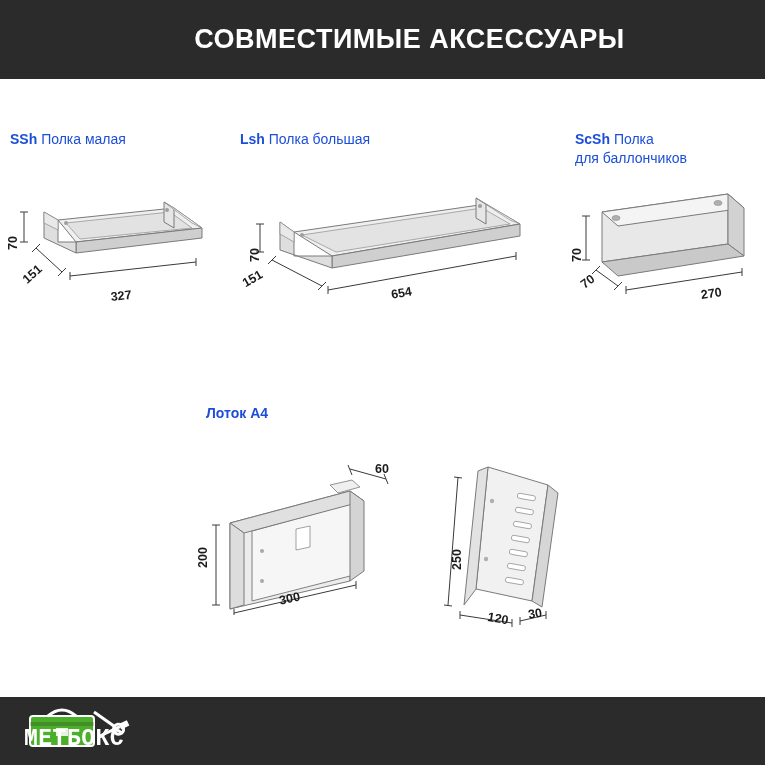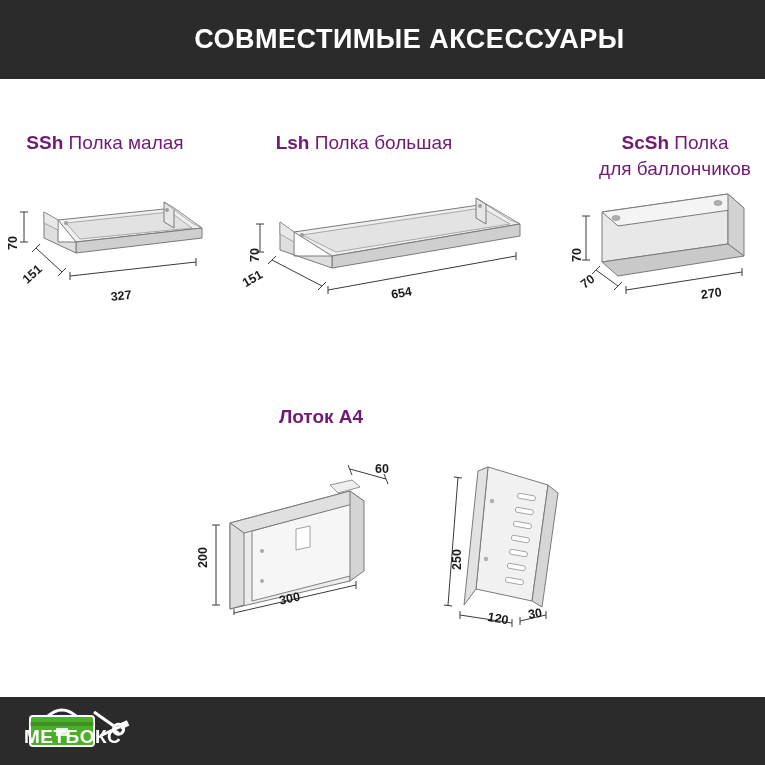--- a/index.html
+++ b/index.html
@@ -40,24 +40,23 @@
     font-weight: bold;
     letter-spacing: 0.5px;
     text-transform: uppercase;
     text-align: center;
     font-family: "Liberation Sans", sans-serif;
   }
 
   
   .item-label {
     position: absolute;
-    font-size: 19px;
-    color: #701a75;
+    font-size: 14px;
+    color: #1d4ed8;
     line-height: 1.35;
-    text-align: center;
     font-family: "Liberation Sans", sans-serif;
   }
   .item-label b {
     font-weight: bold;
   }
 
   
   .dim {
     position: absolute;
     font-size: 12.5px;
@@ -86,25 +85,25 @@
     position: absolute;
     left: 8px;
     top: 702px;
     width: 180px;
     height: 58px;
   }
   .logo-text {
     position: absolute;
     left: 24px;
     top: 726px;
-    font-size: 19px;
+    font-size: 23px;
     font-weight: bold;
     color: #ffffff;
     letter-spacing: 0.5px;
-    font-family: Liberation Sans, sans-serif;
+    font-family: Liberation Mono, monospace;
   }
 </style>
 </head>
 <body>
 
 <div class="page">
 
   <div class="header">
     <div class="header-title">Совместимые аксессуары</div>
   </div>
@@ -139,21 +138,21 @@
       <line x1="44" y1="86" x2="52" y2="78" stroke="#3a3a3a" stroke-width="1"></line>
       <line x1="56" y1="86" x2="182" y2="72" stroke="#3a3a3a" stroke-width="1"></line>
       <line x1="56" y1="82" x2="56" y2="90" stroke="#3a3a3a" stroke-width="1"></line>
       <line x1="182" y1="68" x2="182" y2="76" stroke="#3a3a3a" stroke-width="1"></line>
     </svg>
   </div>
   <div class="dim rot90" style="left:6px; top:250px;">70</div>
   <div class="dim" style="left:20px; top:276px; transform:rotate(-42deg); transform-origin:left top;">151</div>
   <div class="dim" style="left:110px; top:290px; transform:rotate(-6deg); transform-origin:left top;">327</div>
 
-  <div class="item-label" style="left:224px; top:130px; width:280px;">
+  <div class="item-label" style="left:240px; top:130px; width:280px;">
     <b>Lsh</b>
     <span>Полка большая</span>
   </div>
 
   <div class="drawing" style="left:236px; top:190px;">
     <svg width="300" height="130" viewBox="0 0 300 130">
 
       <polygon points="58,42 250,14 284,34 96,66" fill="#efefef" stroke="#7a7a7a" stroke-width="1"></polygon>
       <polygon points="66,45 246,18 274,34 100,62" fill="#e3e3e3" stroke="#8d8d8d" stroke-width="0.7"></polygon>
 

